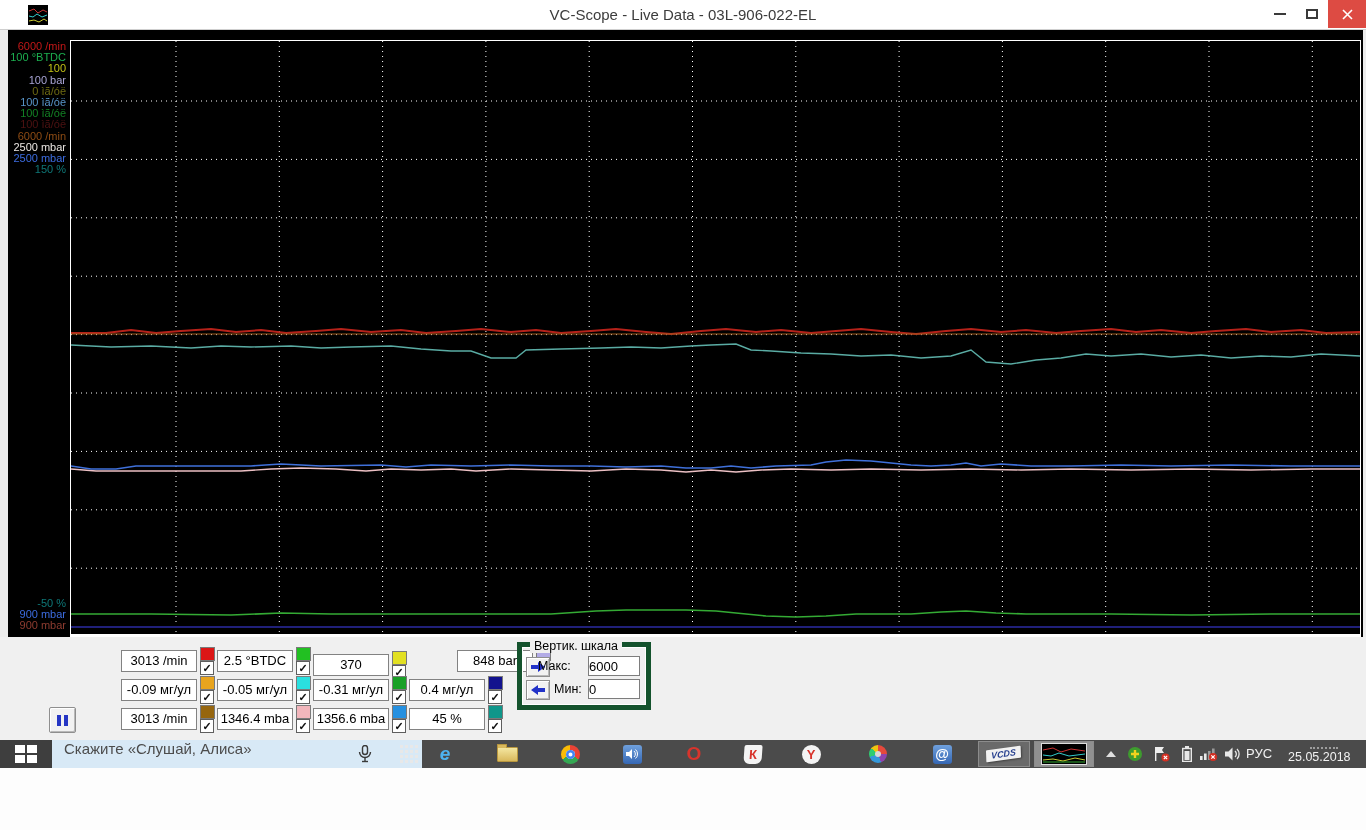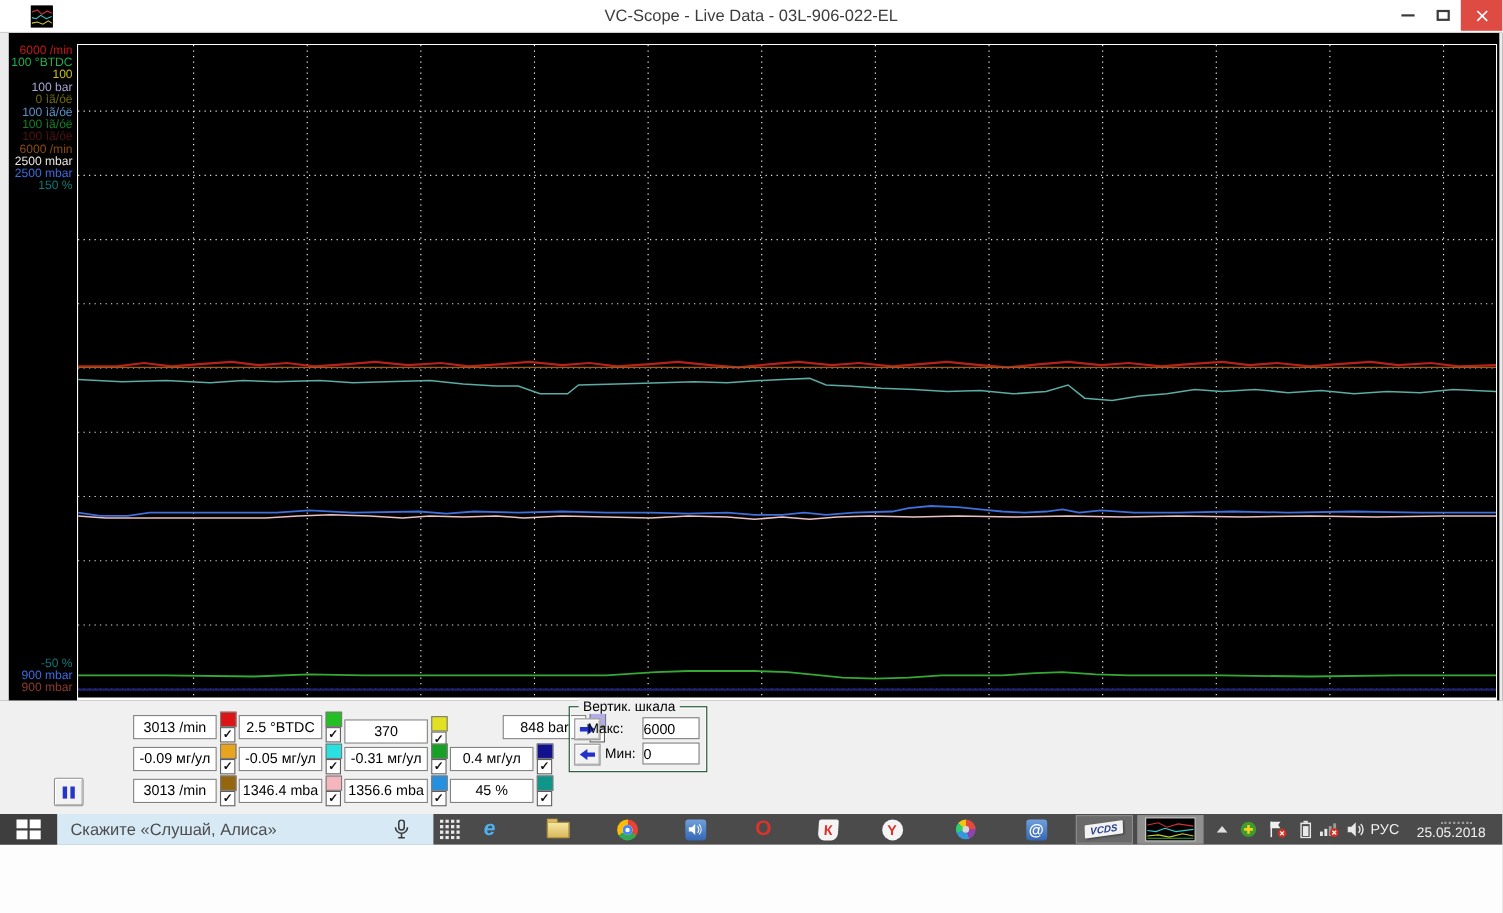--- a/index.html
+++ b/index.html
@@ -31,35 +31,35 @@
   .panel{position:absolute;left:0;top:637px;width:1366px;height:103px;background:#f0f0f0;}
   .pause-btn{position:absolute;left:49px;top:70px;width:27px;height:26px;background:#f2f2f2;border:1px solid #8f8f8f;border-radius:2px;
              box-shadow:inset 1px 1px 0 #ffffff,inset -1px -1px 0 #b9b9b9;display:flex;gap:3px;align-items:center;justify-content:center;cursor:default;}
   .pbar{width:4px;height:11px;background:#2636c4;}
   .mgroup{position:absolute;width:95px;height:28px;}
   .mval{position:absolute;left:0;top:0;width:74px;height:20px;background:#fff;border:1px solid #828282;
         font-size:13px;text-align:center;line-height:20px;color:#000;}
   .swatch{position:absolute;left:79px;top:-3px;width:13px;height:12px;border:1px solid #7a7a7a;}
   .mcheck{position:absolute;left:79px;top:11px;width:12px;height:12px;background:#fff;border:1px solid #5e5e5e;
           font-size:11px;line-height:12px;text-align:center;color:#101010;font-weight:bold;}
-  .group{position:absolute;border:1px solid #14532d;box-shadow:inset 0 0 0 1px #ffffff;}
+  .group{position:absolute;border:5px solid #14532d;box-shadow:inset 0 0 0 1px #ffffff;}
   .group .legend{position:absolute;top:-8px;left:8px;background:#f0f0f0;padding:0 4px;font-size:12.5px;color:#000;white-space:nowrap;}
   .grp-vert{left:517px;top:5px;width:124px;height:58px;}
   .grp-horiz{left:517px;top:65px;width:124px;height:34px;}
   .sbtn{position:absolute;background:#f2f2f2;border:1px solid #8f8f8f;box-shadow:inset 1px 1px 0 #ffffff,inset -1px -1px 0 #b9b9b9;
         display:flex;align-items:center;justify-content:center;padding:0;cursor:default;}
   .flabel{position:absolute;font-size:12.5px;color:#000;}
   .finput{position:absolute;height:18px;border:1px solid #7d7d7d;font-size:13px;text-align:left;font-family:inherit;background:#fff;padding:0;}
 
   
   .taskbar{position:absolute;left:0;top:740px;width:1366px;height:28px;background:#4b4b4b;}
   .start-btn{position:absolute;left:0;top:0;width:52px;height:28px;background:#3e3e3e;display:flex;align-items:center;justify-content:center;}
   .winlogo{display:grid;grid-template-columns:10px 10px;grid-template-rows:8px 8px;gap:2px;}
   .winlogo div{background:#fff;}
-  .search-box{position:absolute;left:52px;top:0;width:342px;height:28px;background:#d8e9f6;display:flex;align-items:center;
+  .search-box{position:absolute;left:52px;top:0;width:370px;height:28px;background:#d8e9f6;display:flex;align-items:flex-start;
               padding-left:12px;box-sizing:border-box;font-size:15px;color:#4c4c4c;white-space:nowrap;overflow:hidden;}
   .mic{position:absolute;left:358px;top:5px;}
   .apps-icon{position:absolute;left:396px;top:3px;width:26px;height:22px;display:flex;align-items:center;justify-content:center;}
   .tb-icon{position:absolute;top:0;width:42px;height:28px;display:flex;align-items:center;justify-content:center;font-weight:bold;}
   .letter{font-size:19px;line-height:28px;font-weight:bold;}
   .chrome-ball{width:19px;height:19px;border-radius:50%;background:conic-gradient(#ea4335 0 120deg,#34a853 120deg 240deg,#fbbc05 240deg 360deg);position:relative;}
   .chrome-ball::after{content:"";position:absolute;left:5px;top:5px;width:9px;height:9px;border-radius:50%;background:#fff;box-shadow:inset 0 0 0 2.5px #4285f4;}
   .folder{width:19px;height:13px;background:linear-gradient(#f4e6a0,#d9b95c);border:1px solid #b9973e;border-radius:1px;position:relative;}
   .folder::before{content:"";position:absolute;left:-1px;top:-4px;width:8px;height:3px;background:#d9b95c;border:1px solid #b9973e;border-bottom:none;border-radius:1px 1px 0 0;}
   .bluesq{width:19px;height:19px;border-radius:3px;background:linear-gradient(#6fa0dc,#3567b4);display:flex;align-items:center;justify-content:center;}

